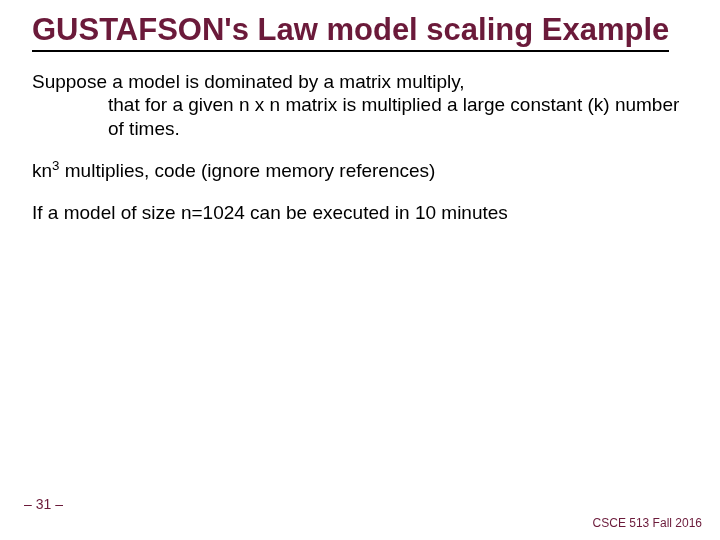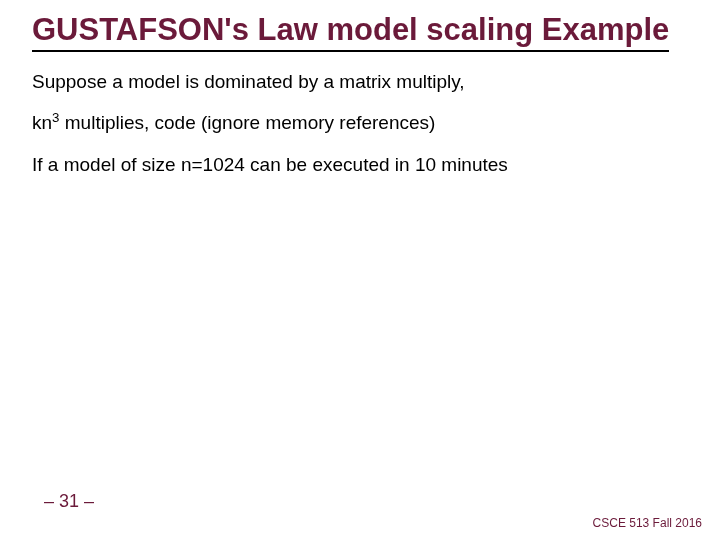--- a/index.html
+++ b/index.html
@@ -45,23 +45,23 @@
     padding-left: 38px;
     text-indent: -38px;
   }
   sup {
     font-size: 0.7em;
     vertical-align: super;
     line-height: 0;
   }
   .footer-left {
     position: absolute;
-    left: 44px;
+    left: 24px;
     bottom: 28px;
-    font-size: 18px;
+    font-size: 14px;
     color: #6b1a3a;
   }
   .footer-right {
     position: absolute;
     right: 18px;
     bottom: 10px;
     font-size: 12px;
     color: #6b1a3a;
   }
 </style>
@@ -69,20 +69,21 @@
 <body>
 
 <div class="slide">
 
   <div class="title">GUSTAFSON's Law model scaling Example</div>
 
   <div class="body">
 
     <p class="hang">
       <span>Suppose a model is dominated by a matrix multiply,</span><br>
+      <span class="indent">that for a given n x n matrix  is multiplied a large constant (k) number of times.</span>
     </p>
 
     <p>
       <span>kn</span><sup>3</sup><span> multiplies, code (ignore memory references)</span>
     </p>
 
     <p class="hang">
       <span>If a model of size n=1024 can be executed in 10 minutes</span><br>
     </p>
 

